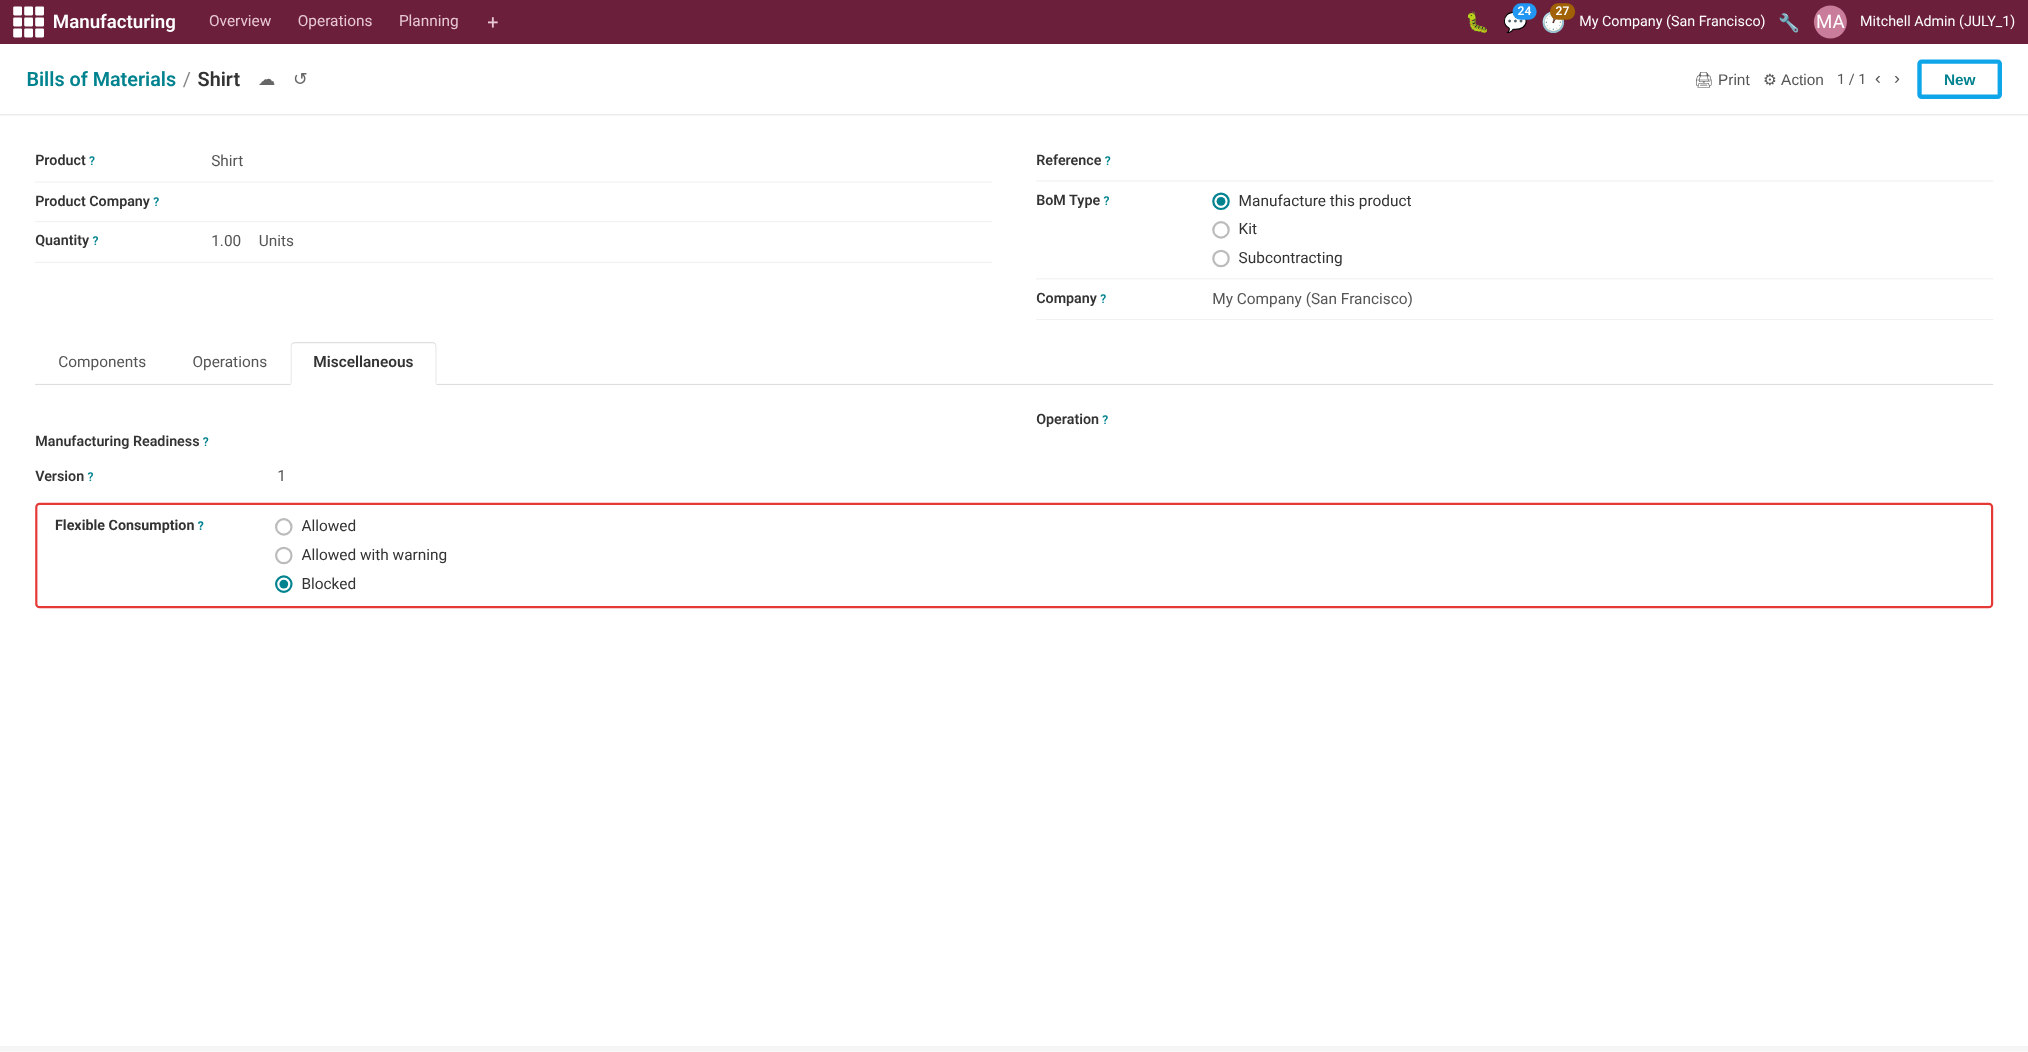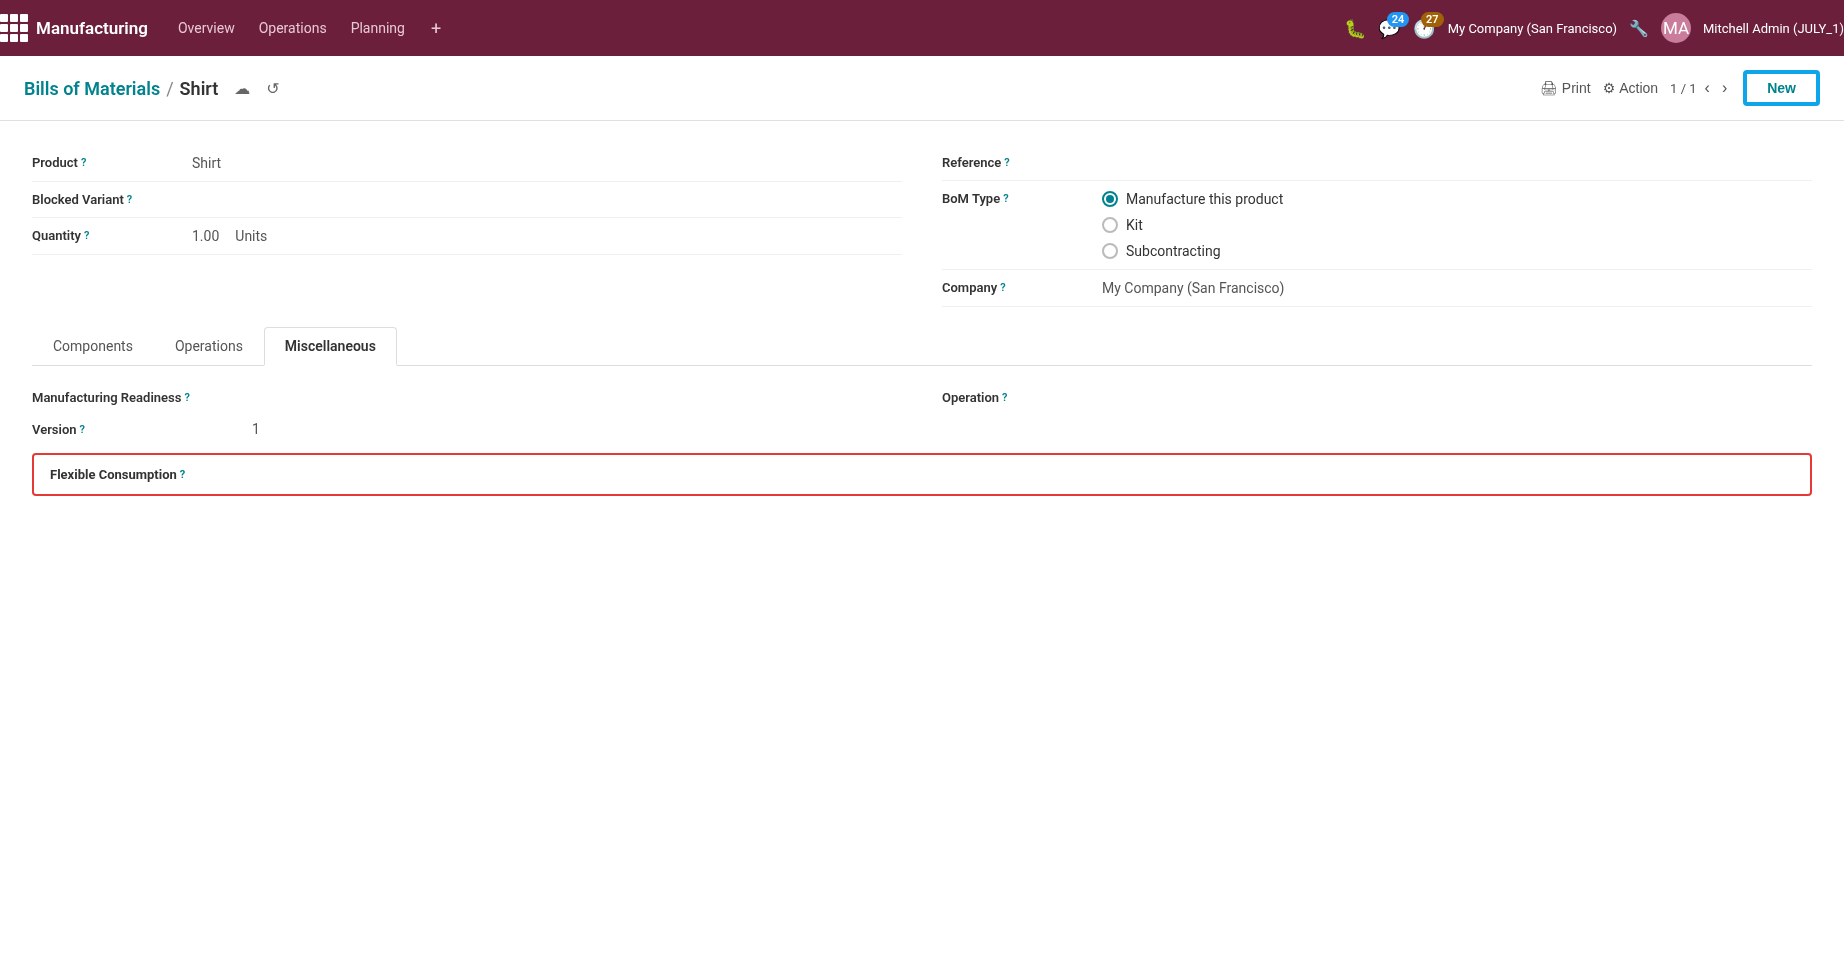--- a/index.html
+++ b/index.html
@@ -4,22 +4,22 @@
   <style>
     * { box-sizing: border-box; margin: 0; padding: 0; }
     body { font-family: -apple-system, BlinkMacSystemFont, 'Segoe UI', Roboto, sans-serif; font-size: 14px; background: #f5f5f5; color: #333; }
 
     
     .topnav {
       background: #6b1f3a;
       color: #fff;
       display: flex;
       align-items: center;
-      padding: 0 0;
-      height: 56px;
+      padding: 0 12px;
+      height: 40px;
       gap: 8px;
     }
     .topnav-grid { width: 28px; height: 28px; display: grid; grid-template-columns: repeat(3,8px); gap: 2px; cursor: pointer; }
     .topnav-grid span { background: #fff; border-radius: 1px; display: block; }
     .topnav-brand { font-size: 17px; font-weight: 600; color: #fff; margin-right: 12px; }
     .topnav-menu { display: flex; gap: 4px; }
     .topnav-menu a { color: #e8c8d4; text-decoration: none; padding: 6px 10px; border-radius: 4px; font-size: 14px; }
     .topnav-plus { color: #e8c8d4; font-size: 18px; padding: 4px 8px; cursor: pointer; }
     .topnav-right { margin-left: auto; display: flex; align-items: center; gap: 12px; }
     .topnav-icon { color: #e8c8d4; font-size: 18px; cursor: pointer; }
@@ -167,21 +167,21 @@
     <div>
       <div class="field-row">
         <span class="field-label">
           <span>Product</span>
           <span class="field-help">?</span>
         </span>
         <span class="field-value">Shirt</span>
       </div>
       <div class="field-row">
         <span class="field-label">
-          <span>Blocked Variant</span>
+          <span>Product Company</span>
           <span class="field-help">?</span>
         </span>
         <span class="field-value"></span>
       </div>
       <div class="field-row">
         <span class="field-label">
           <span>Quantity</span>
           <span class="field-help">?</span>
         </span>
         <span class="field-value">1.00</span>
@@ -229,21 +229,21 @@
 
   <div class="tabs">
     <div class="tab">Components</div>
     <div class="tab">Operations</div>
     <div class="tab active">Miscellaneous</div>
   </div>
 
   <div class="misc-section">
 
     <div style="display:flex; gap:40px;">
-      <div style="display:flex; align-items:flex-start; flex:1;">
+      <div style="display:flex; align-items:flex-start; flex:1;margin-top:20px;">
         <div class="misc-label">
           <span>Manufacturing Readiness</span>
           <span class="field-help">?</span>
         </div>
       </div>
       <div style="flex:1; display:flex; align-items:flex-start;">
         <div class="misc-label">
           <span>Operation</span>
           <span class="field-help">?</span>
         </div>
@@ -258,17 +258,31 @@
       </div>
       <span class="misc-value">1</span>
     </div>
 
     <div>
       <div class="flex-consumption-box">
         <div class="flex-label">
           <span>Flexible Consumption</span>
           <span class="field-help">?</span>
         </div>
+        <div class="radio-group">
+          <div class="radio-option">
+            <div class="radio-circle"></div>
+            <span class="radio-label">Allowed</span>
+          </div>
+          <div class="radio-option">
+            <div class="radio-circle"></div>
+            <span class="radio-label">Allowed with warning</span>
+          </div>
+          <div class="radio-option">
+            <div class="radio-circle checked"></div>
+            <span class="radio-label">Blocked</span>
+          </div>
+        </div>
       </div>
     </div>
 
   </div>
 </div>
 
 </body></html>

